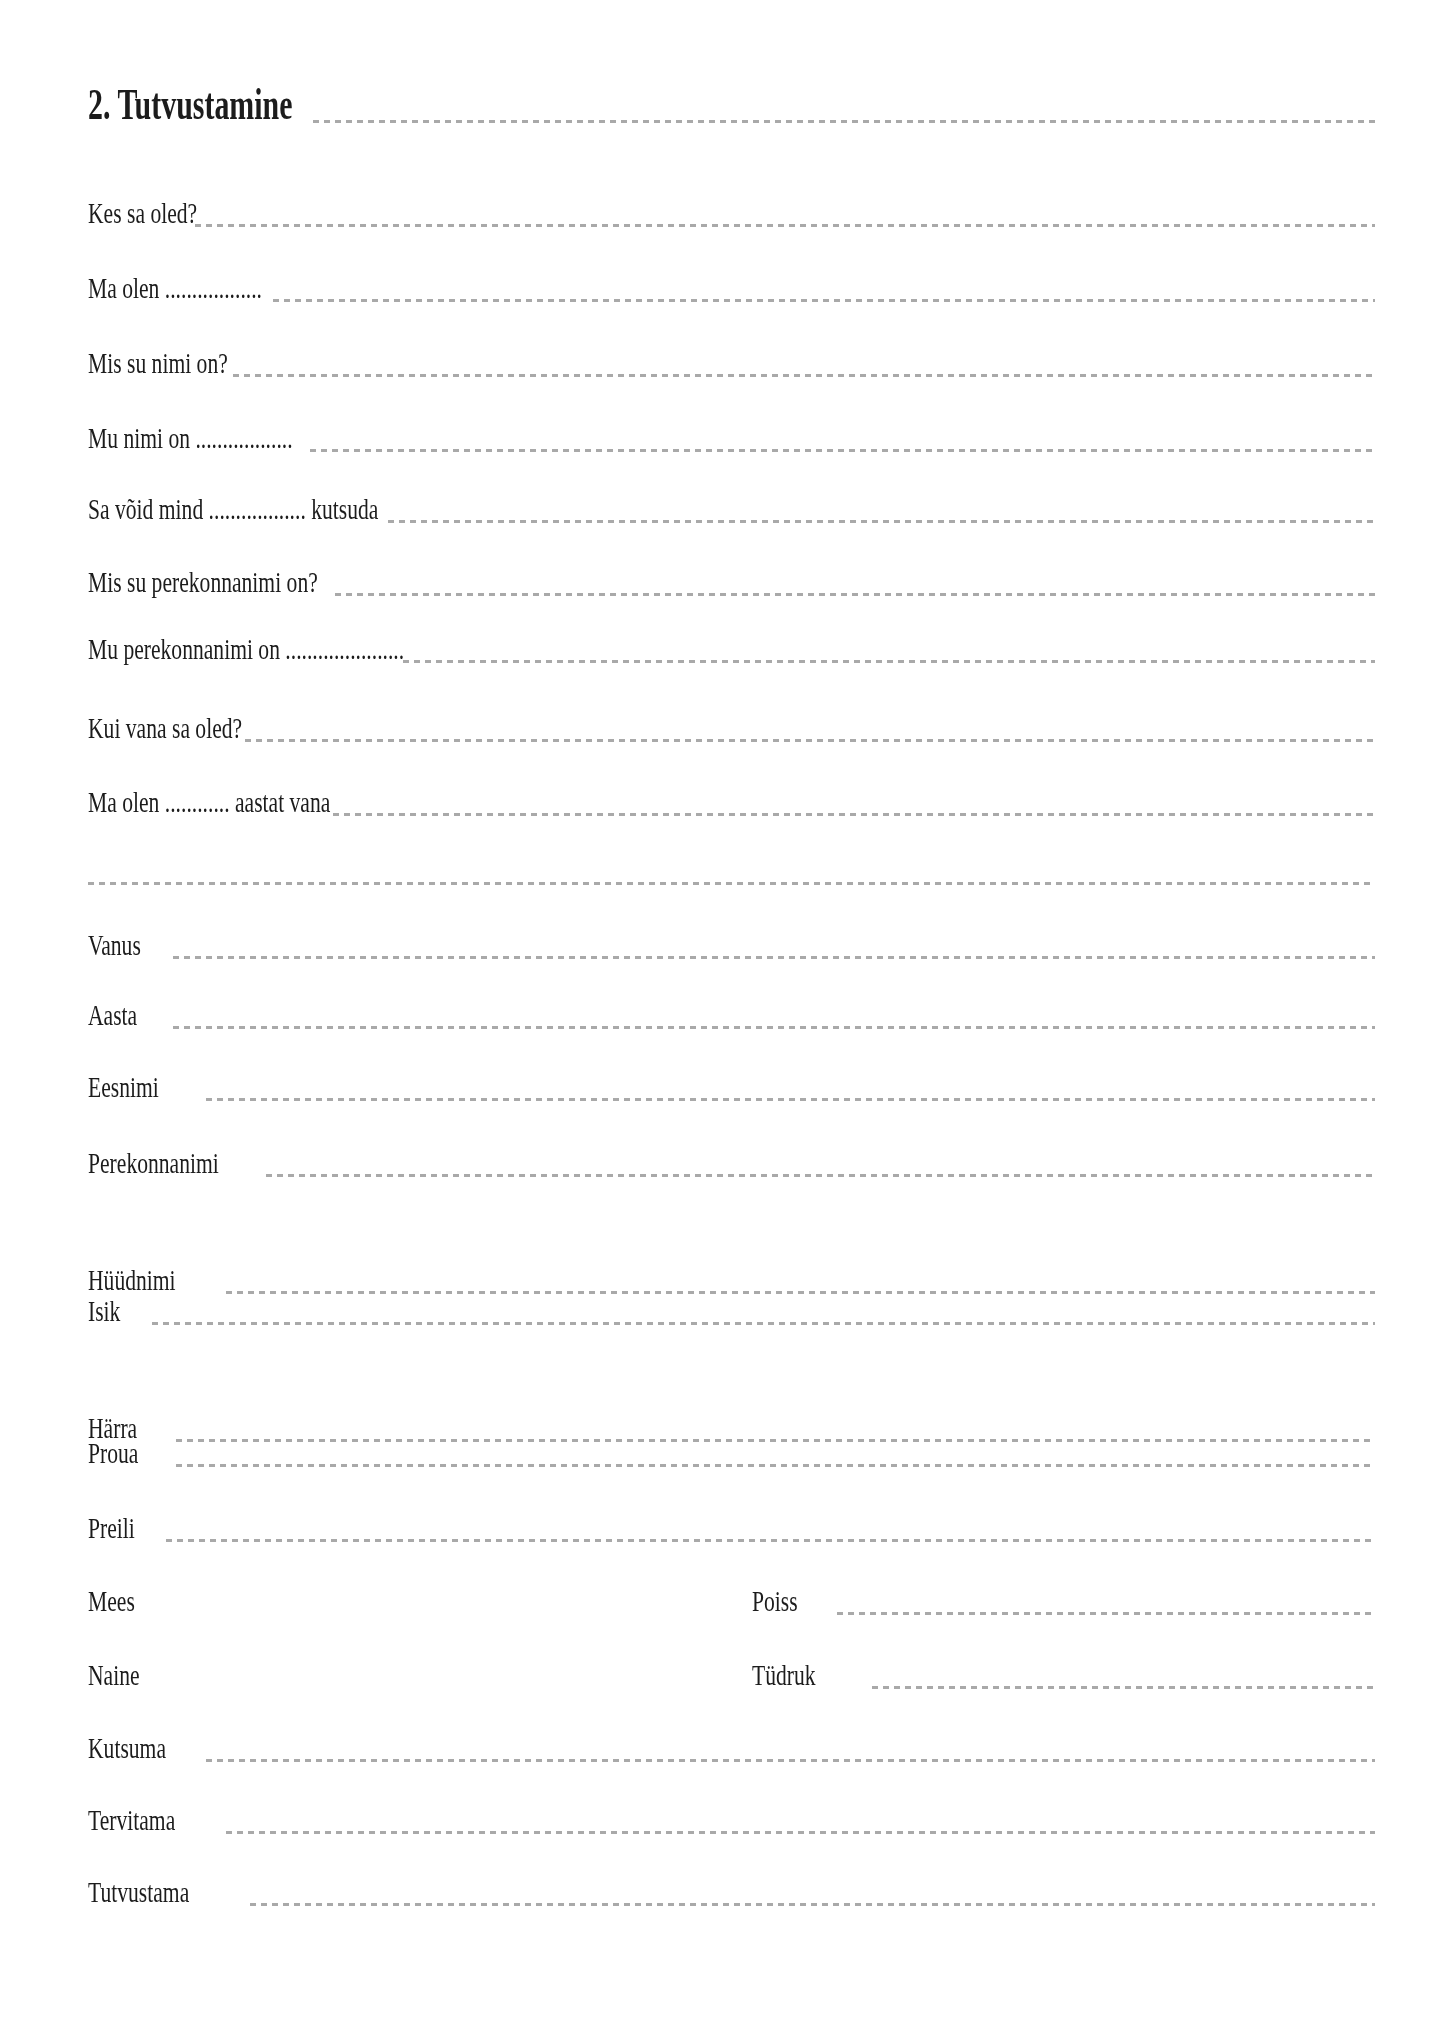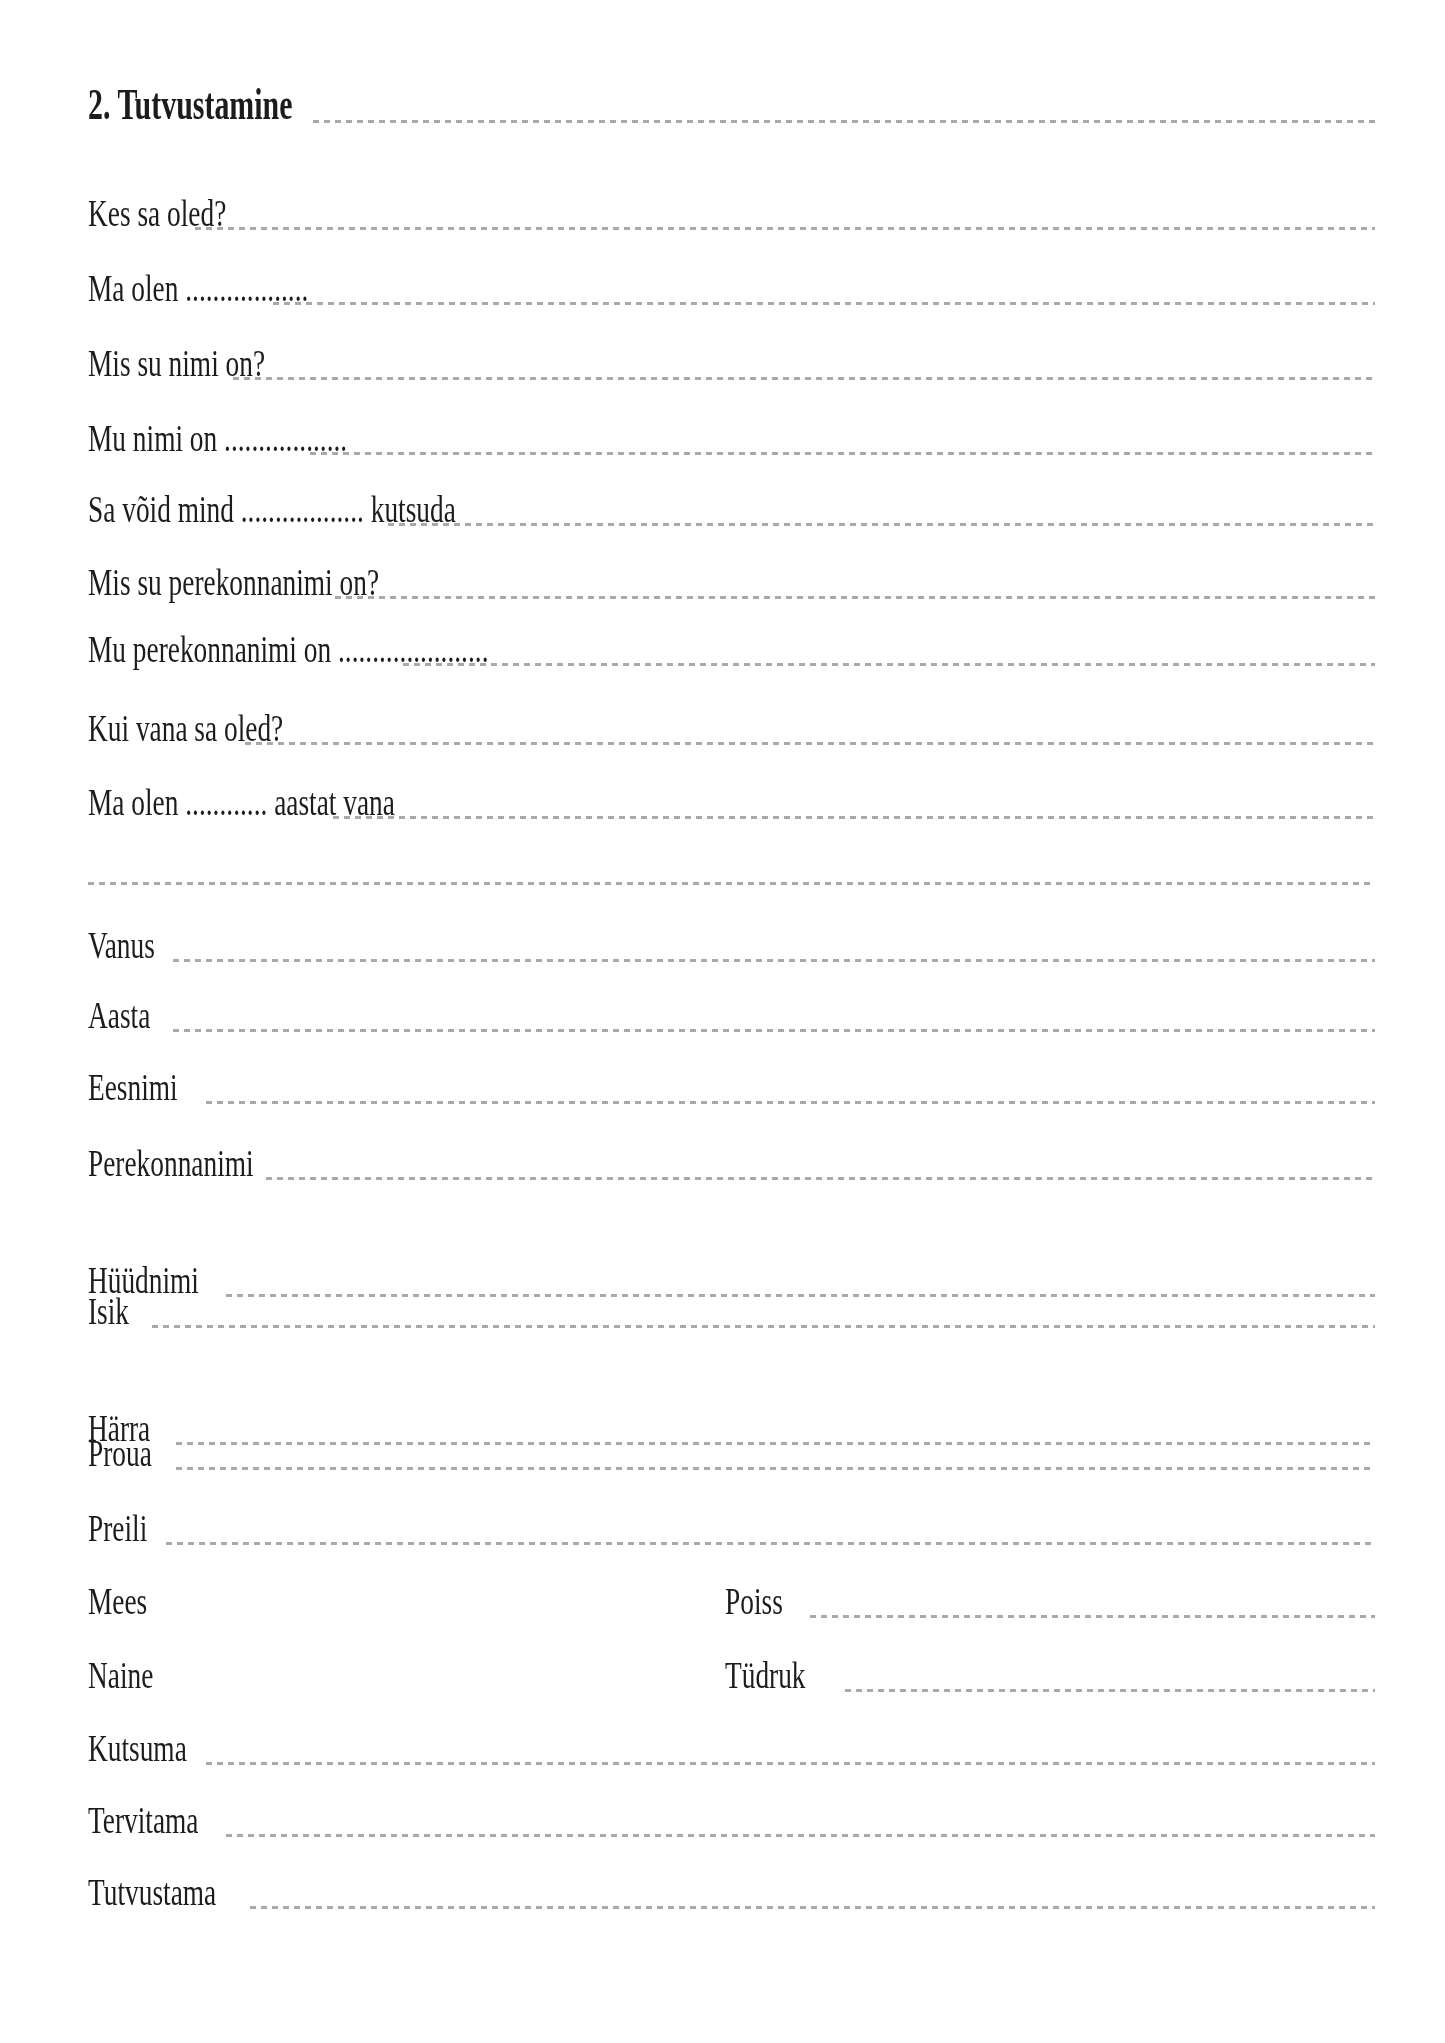--- a/index.html
+++ b/index.html
@@ -4,24 +4,24 @@
 <style>
   html,body{margin:0;padding:0;background:#ffffff;}
   body{
     width:1445px;height:2043px;position:relative;overflow:hidden;
     font-family:"Liberation Serif","DejaVu Serif",serif;
     color:#1c1c1c;
   }
   .row{
     position:absolute;left:88px;right:70px;
     display:flex;align-items:baseline;
-    font-size:38px;line-height:36px;white-space:nowrap;
+    font-size:30px;line-height:36px;white-space:nowrap;
   }
   .row.col-left{left:88px;right:auto;width:617px;flex-direction:column;}
-  .row.col-right{left:725px;right:70px;justify-content:space-between;}
+  .row.col-right{left:752px;right:70px;justify-content:space-between;}
   .lbl{flex:0 0 auto;overflow:visible;}
   .txt{display:inline-block;transform:scaleX(0.72);transform-origin:0 100%;white-space:pre;}
   .title-row{font-size:44px;line-height:52px;font-weight:bold;}
   .title-row .txt{transform:scaleX(0.68);}
   .leader{
     flex:1 1 auto;height:3px;align-self:baseline;
     background:repeating-linear-gradient(90deg,#a9a9a9 0 6px,transparent 6px 11px);
     transform:translateY(4px);
   }
   .divider{

